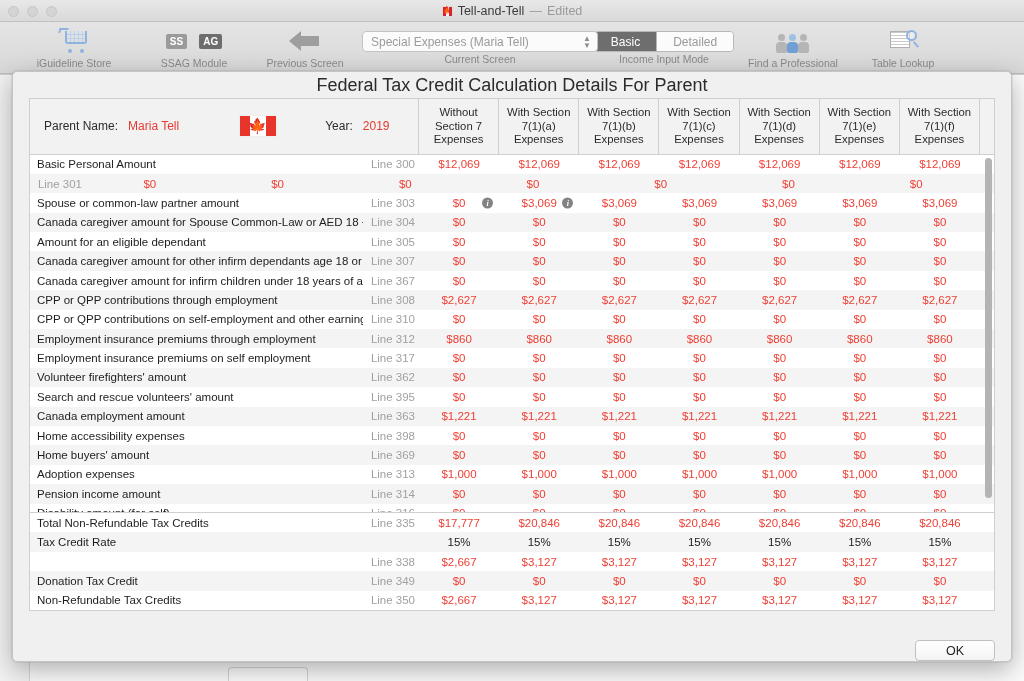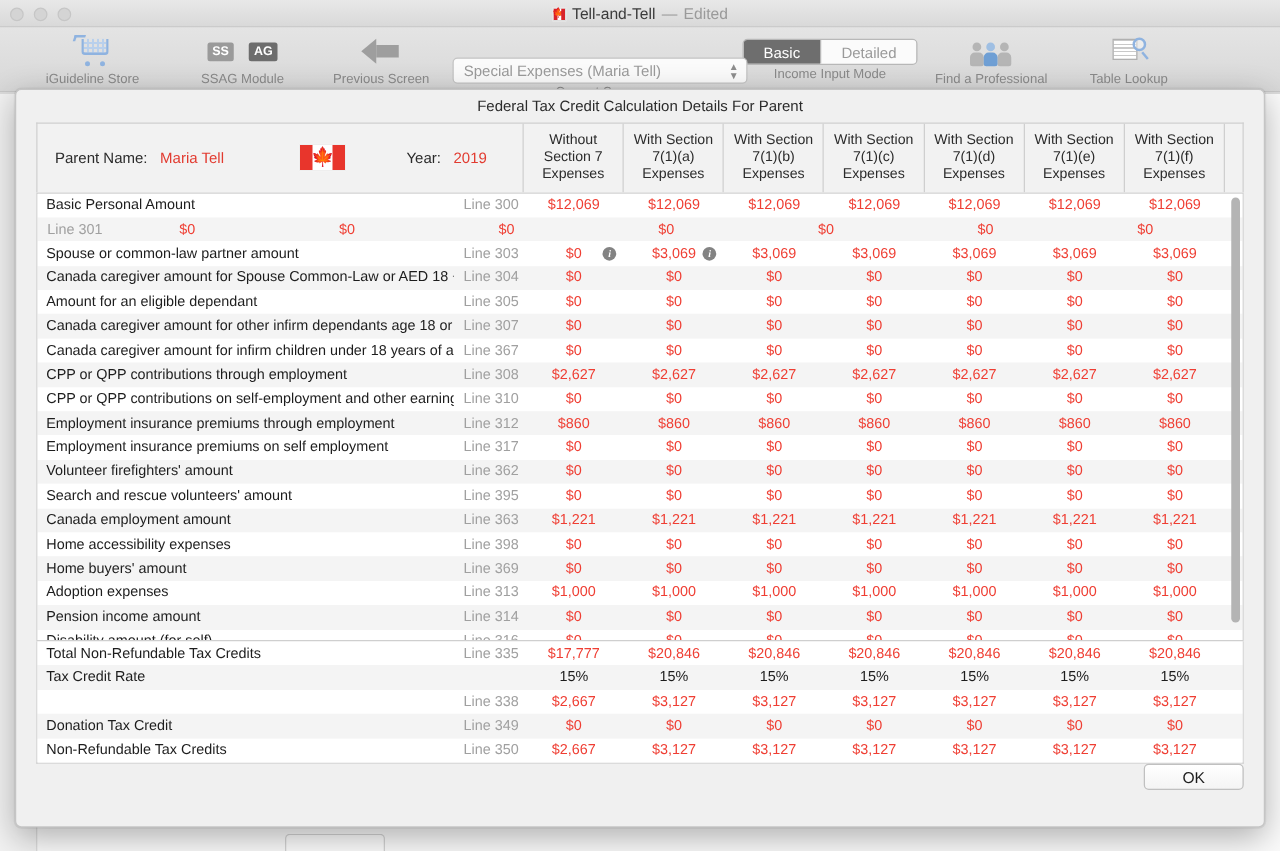--- a/index.html
+++ b/index.html
@@ -114,21 +114,21 @@
     position: absolute; top: 1px; width: 0; height: 0;
     border-top: 10px solid transparent; border-bottom: 10px solid transparent;
   }
   .arrow.left  .shaft { right: 2px; }
   .arrow.left  .head  { left: 0; border-right: 12px solid #9e9e9e; }
   .arrow.right .shaft { left: 2px; }
   .arrow.right .head  { right: 0; border-left: 12px solid #9e9e9e; }
 
   
   .combo {
-    width: 236px; height: 21px; margin-top: 20px;
+    width: 236px; height: 21px; margin-top: 5px;
     background: #fbfbfb; border: 1px solid #c4c4c4; border-radius: 4px;
     display: flex; align-items: center;
     font-size: 12px; color: #9b9b9b; padding: 0 4px 0 8px;
     position: relative;
   }
   .combo .val { flex: 1; white-space: nowrap; overflow: hidden; }
   .combo .steppers {
     display: flex; flex-direction: column; align-items: center;
     color: #8d8d8d; font-size: 8px; line-height: 7px; margin-right: 2px;
   }
@@ -191,21 +191,21 @@
     background: #f0f0f0;
     border: 1px solid #c5c5c5;
     border-radius: 5px;
     box-shadow: 0 8px 26px rgba(0,0,0,0.30), 0 0 0 1px rgba(0,0,0,0.06);
     display: flex; flex-direction: column;
     overflow: hidden;
   }
   #sheet-title {
     height: 26px; flex: none;
     display: flex; align-items: center; justify-content: center;
-    font-size: 12px; color: #2b2b2b;
+    font-size: 18px; color: #2b2b2b;
   }
   #sheet-body { flex: 1; padding: 0 16px; display: flex; flex-direction: column; min-height: 0; }
 
   
   #info-strip {
     flex: none; display: flex;
     border: 1px solid #cfcfcf; background: #f2f2f2;
     border-bottom: none;
   }
   #info-left {
@@ -262,21 +262,21 @@
     background: #b4b4b4; border-radius: 4px;
   }
 
   
   #totals {
     flex: none; border: 1px solid #cfcfcf; border-top: none; background: #fff;
   }
 
   
   #sheet-footer {
-    flex: none; height: 50px; display: flex; align-items: flex-start;
+    flex: none; height: 50px; display: flex; align-items: flex-end;
     justify-content: flex-end; padding: 0 16px;
   }
   #ok-button {
     width: 80px; height: 21px; border: 1px solid #c0c0c0; border-radius: 4px;
     background: linear-gradient(to bottom,#ffffff,#f4f4f4);
     font-size: 12.5px; color: #1d1d1d;
     display: flex; align-items: center; justify-content: center;
   }
 
   

